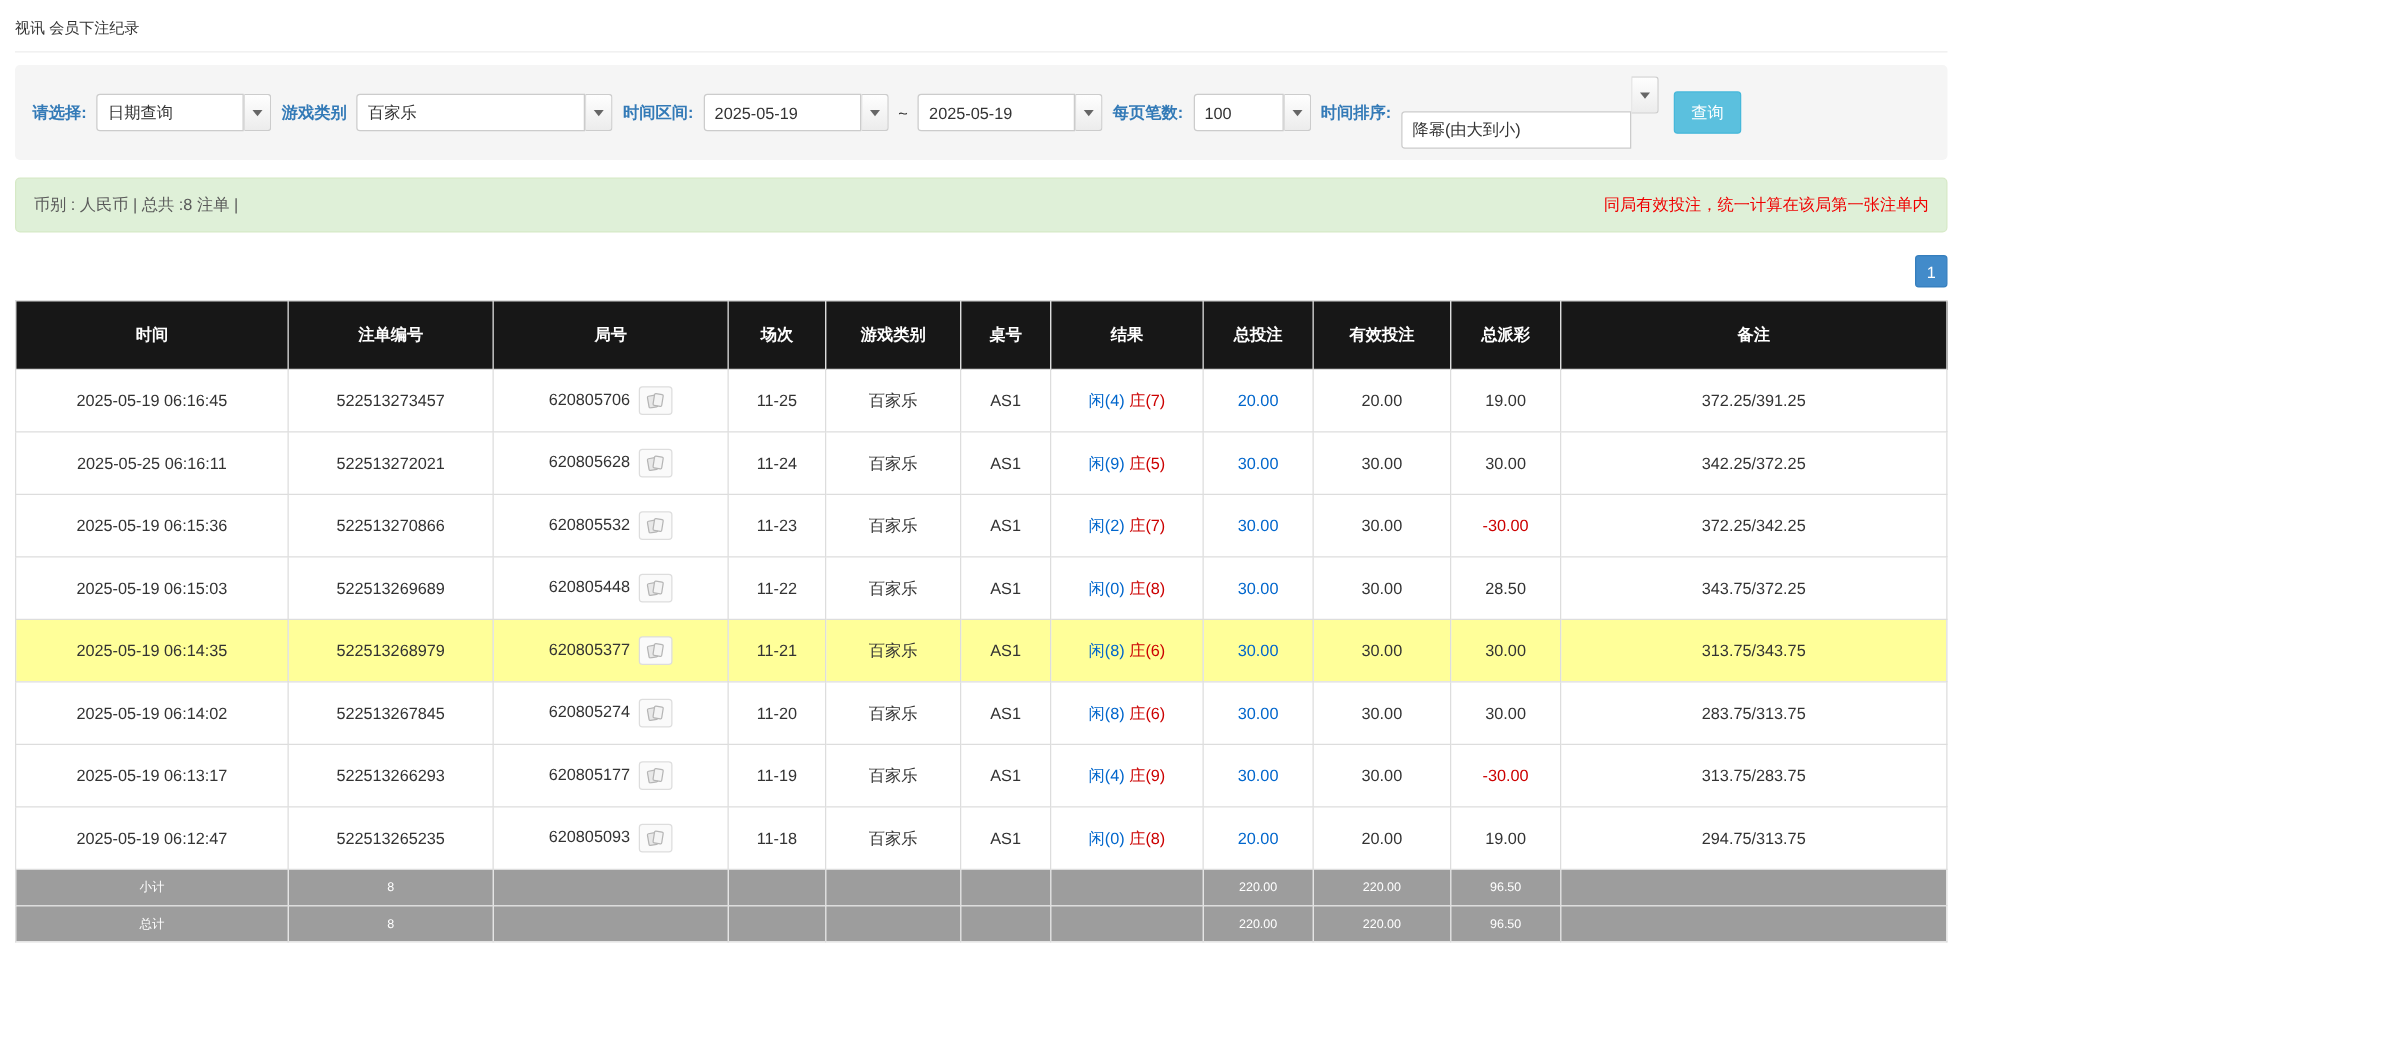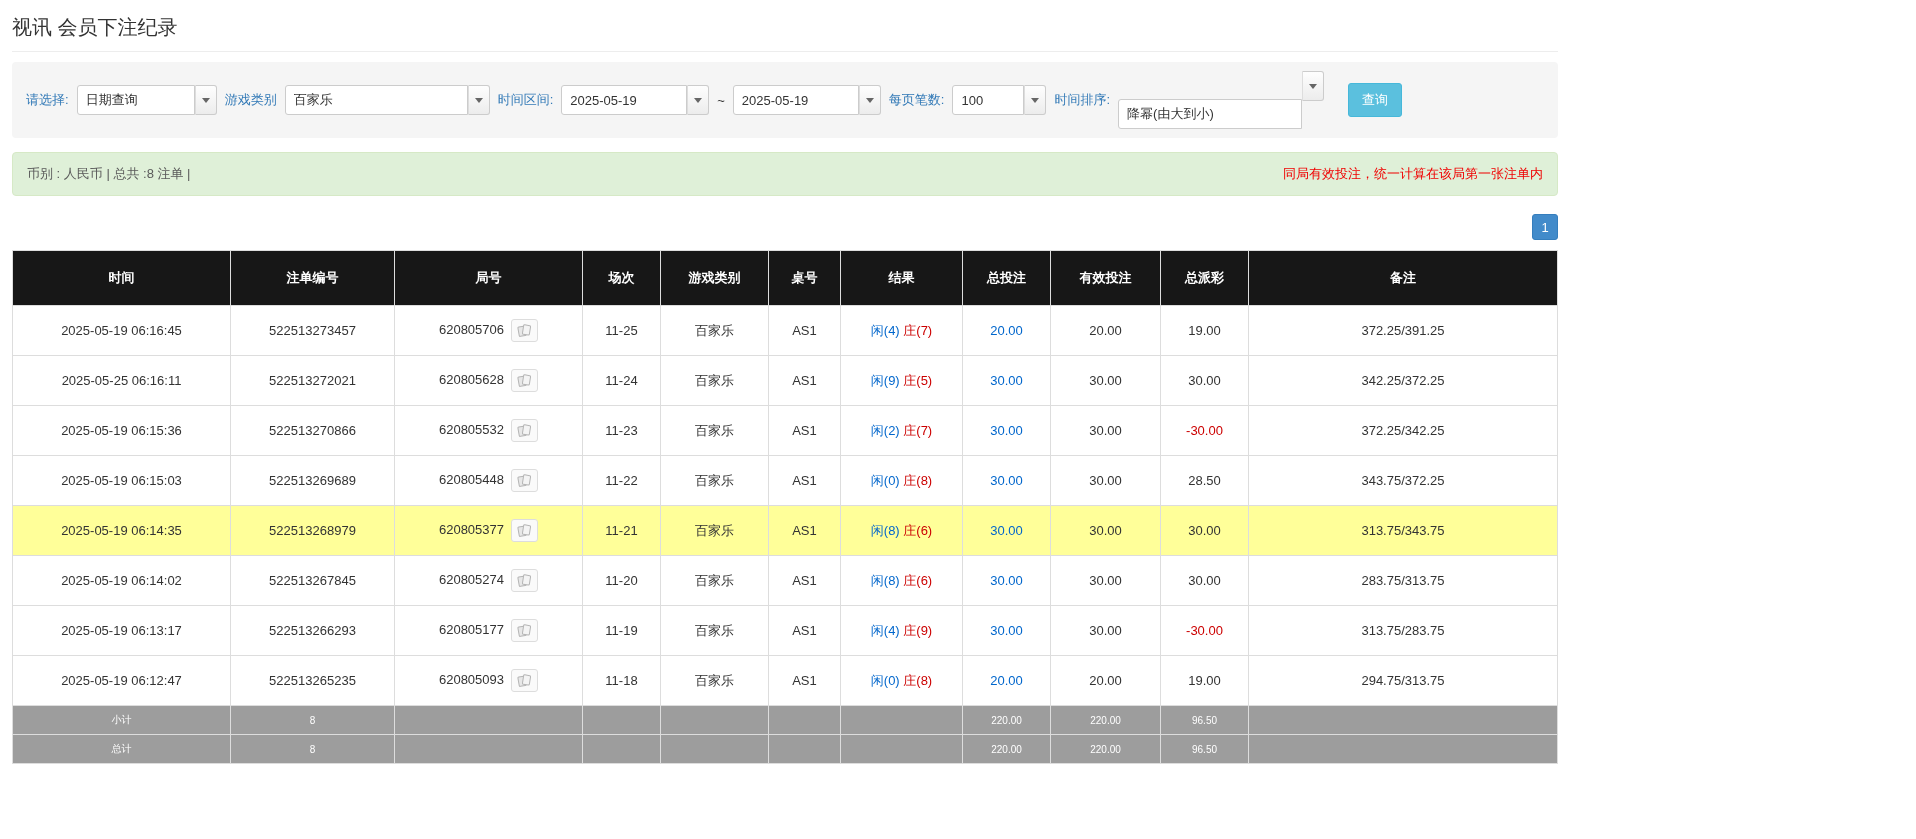--- a/index.html
+++ b/index.html
@@ -5,28 +5,28 @@
   * { margin:0; padding:0; box-sizing:border-box; }
   html,body { background:#fff; }
   body {
     width:1916px; height:839px; overflow:hidden;
     font-family:"Liberation Sans","DejaVu Sans",sans-serif;
     color:#333;
   }
   .container { width:1546px; margin-left:12px; }
 
   .page-header { padding:14px 0 10px; border-bottom:1px solid #ededed; }
-  .page-title { font-size:20px; font-weight:500; color:#333; }
+  .page-title { font-size:12px; font-weight:500; color:#333; }
 
   
   .filter-bar {
     margin-top:10px; background:#f5f5f5; border-radius:4px;
     padding:9px 14px; display:flex; align-items:center; gap:8px;
   }
-  .flabel { color:#337ab7; font-size:13px; font-weight:normal; white-space:nowrap; }
+  .flabel { color:#337ab7; font-size:13px; font-weight:bold; white-space:nowrap; }
   .combo { display:inline-flex; align-items:stretch; }
   .combo input {
     height:30px; border:1px solid #ccc; border-radius:3px 0 0 3px;
     padding:0 8px; font-size:13px; color:#333; background:#fff; outline:none;
   }
   .combo .arrow-btn {
     width:22px; height:30px; border:1px solid #ccc; border-left:1px solid #ddd;
     border-radius:0 3px 3px 0; background:linear-gradient(#fefefe,#ececec);
     display:flex; align-items:center; justify-content:center; cursor:pointer;
   }
@@ -35,21 +35,21 @@
     border-left:4px solid transparent; border-right:4px solid transparent;
     border-top:5px solid #666;
   }
   .in-qtype { width:118px; }
   .in-game  { width:183px; }
   .in-date  { width:126px; }
   .in-pp    { width:72px; }
   .in-sort  { width:184px;margin-top:28px; }
   .tilde { font-size:13px; color:#333; }
   .btn-query {
-    margin-left:16px; height:34px; padding:0 13px;
+    margin-left:4px; height:34px; padding:0 13px;
     background:#5bc0de; border:1px solid #46b8da; border-radius:3px;
     color:#fff; font-size:13px; cursor:pointer;
   }
 
   
   .info-bar {
     margin-top:14px; background:#dff0d8; border:1px solid #d6e9c6; border-radius:4px;
     padding:12px 14px; display:flex; justify-content:space-between; align-items:flex-end;
     font-size:13px;
   }

